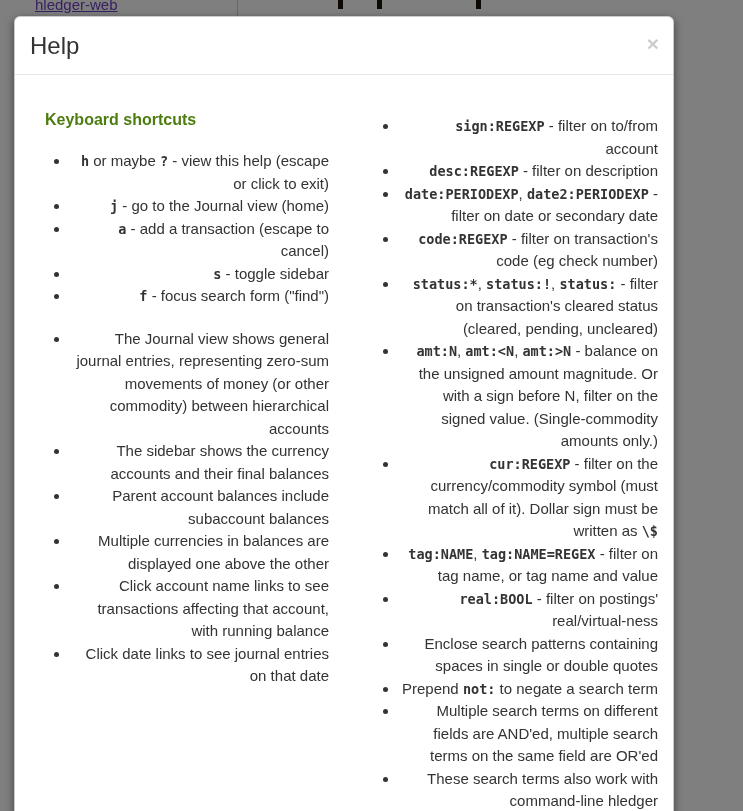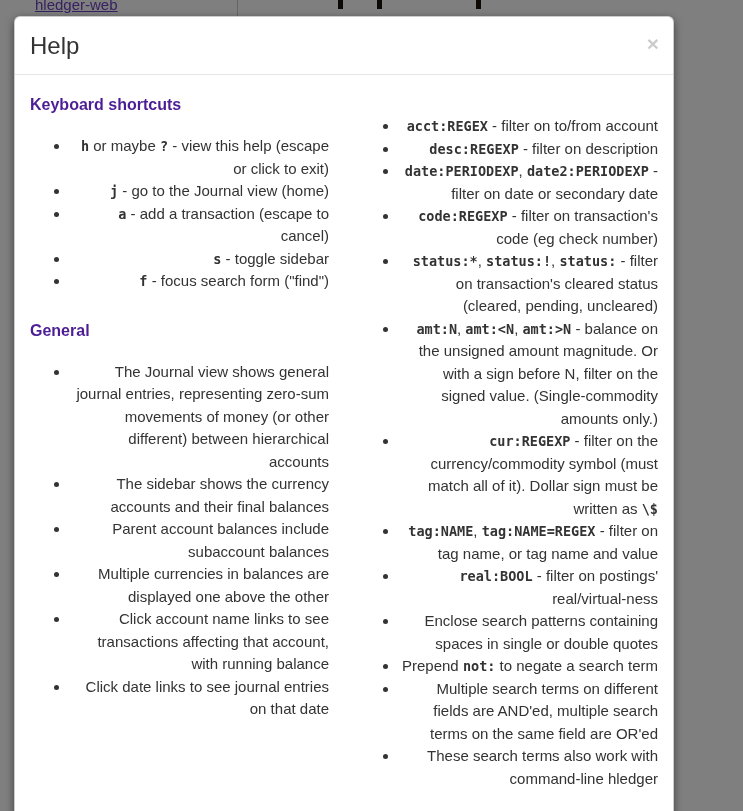--- a/index.html
+++ b/index.html
@@ -82,24 +82,24 @@
   }
   .modal-body {
     display: flex;
     padding: 20px 0 20px;
   }
   .col {
     width: 50%;
     padding: 0 15px;
   }
   .section-heading {
-    margin: 0;
+    margin: 15px;
     font-size: 16px;
     font-weight: bold;
-    color: #4c1d95;
+    color: #4d7c0f;
     line-height: 20px;
   }
   .section-heading + ul { margin-top: 20px; }
   .section-heading:not(:first-child) { margin-top: 28px; }
   ul.bullets {
     margin: 20px 0 10px;
     padding-left: 40px;
     list-style: disc;
   }
   ul.bullets li {
@@ -137,33 +137,32 @@
   <div class="modal-body">
     <div class="col">
         <h4 class="section-heading">Keyboard shortcuts</h4>
         <ul class="bullets">
           <li><span class="code">h</span><span> or maybe </span><span class="code">?</span><span> - view this help (escape or click to exit)</span></li>
           <li><span class="code">j</span><span> - go to the Journal view (home)</span></li>
           <li><span class="code">a</span><span> - add a transaction (escape to cancel)</span></li>
           <li><span class="code">s</span><span> - toggle sidebar</span></li>
           <li><span class="code">f</span><span> - focus search form ("find")</span></li>
         </ul>
-        <h4 class="section-heading">General</h4>
         <ul class="bullets">
-          <li><span>The Journal view shows general journal entries, representing zero-sum movements of money (or other different) between hierarchical accounts</span></li>
+          <li><span>The Journal view shows general journal entries, representing zero-sum movements of money (or other commodity) between hierarchical accounts</span></li>
           <li><span>The sidebar shows the currency accounts and their final balances</span></li>
           <li><span>Parent account balances include subaccount balances</span></li>
           <li><span>Multiple currencies in balances are displayed one above the other</span></li>
           <li><span>Click account name links to see transactions affecting that account, with running balance</span></li>
           <li><span>Click date links to see journal entries on that date</span></li>
         </ul>
       </div>
     <div class="col">
         <ul class="bullets">
-          <li><span class="code">acct:REGEX</span><span> - filter on to/from account</span></li>
+          <li><span class="code">sign:REGEXP</span><span> - filter on to/from account</span></li>
           <li><span class="code">desc:REGEXP</span><span> - filter on description</span></li>
           <li><span class="code">date:PERIODEXP</span><span>, </span><span class="code">date2:PERIODEXP</span><span> - filter on date or secondary date</span></li>
           <li><span class="code">code:REGEXP</span><span> - filter on transaction's code (eg check number)</span></li>
           <li><span class="code">status:*</span><span>, </span><span class="code">status:!</span><span>, </span><span class="code">status:</span><span> - filter on transaction's cleared status (cleared, pending, uncleared)</span></li>
           <li><span class="code">amt:N</span><span>, </span><span class="code">amt:&lt;N</span><span>, </span><span class="code">amt:&gt;N</span><span> - balance on the unsigned amount magnitude. Or with a sign before N, filter on the signed value. (Single-commodity amounts only.)</span></li>
           <li><span class="code">cur:REGEXP</span><span> - filter on the currency/commodity symbol (must match all of it). Dollar sign must be written as </span><span class="code">\$</span></li>
           <li><span class="code">tag:NAME</span><span>, </span><span class="code">tag:NAME=REGEX</span><span> - filter on tag name, or tag name and value</span></li>
           <li><span class="code">real:BOOL</span><span> - filter on postings' real/virtual-ness</span></li>
           <li><span>Enclose search patterns containing spaces in single or double quotes</span></li>
           <li><span>Prepend </span><span class="code">not:</span><span> to negate a search term</span></li>

